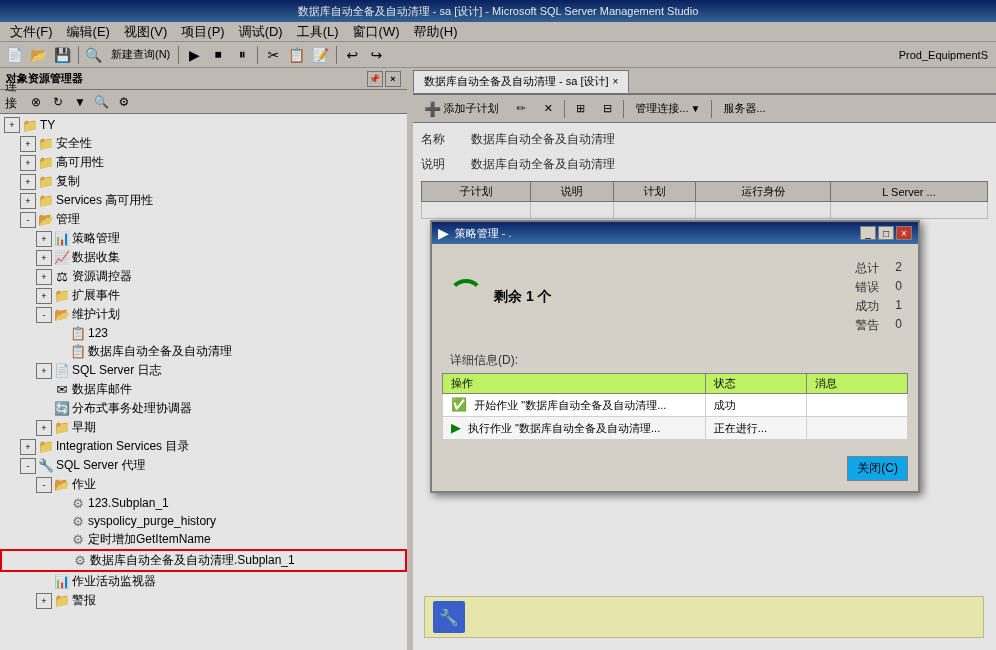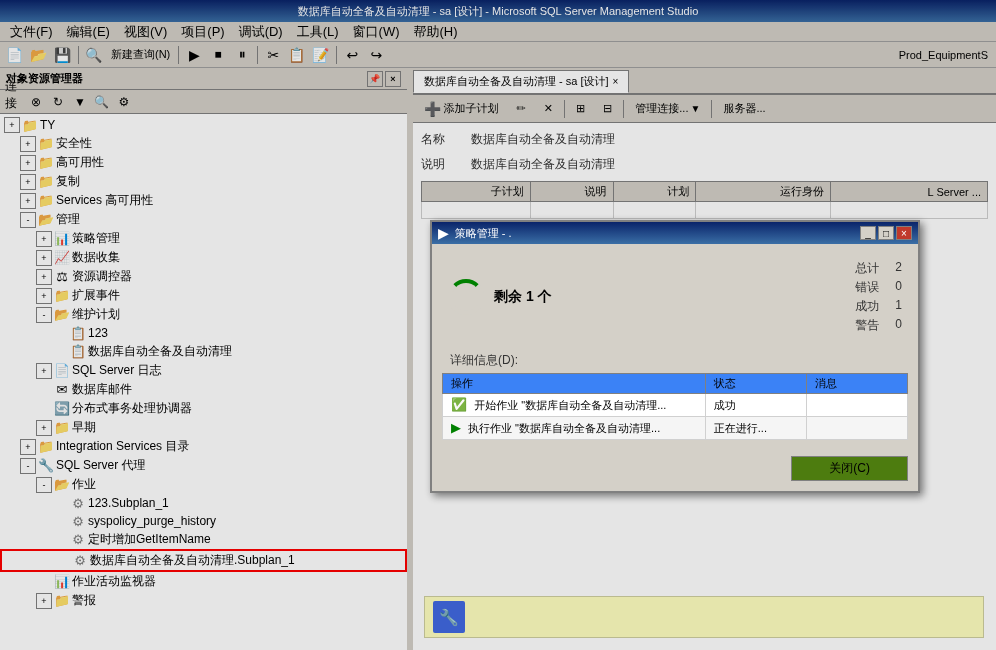--- a/index.html
+++ b/index.html
@@ -281,21 +281,21 @@
     .subplan-table {
       width: 100%;
       border-collapse: collapse;
       margin-top: 4px;
     }
     .subplan-table th {
       background: #d4d0c8;
       border: 1px solid #808080;
       padding: 2px 6px;
       font-size: 11px;
-      text-align: right;
+      text-align: center;
       font-weight: normal;
     }
     .subplan-table td {
       border: 1px solid #d0d0d0;
       padding: 2px 6px;
       font-size: 11px;
     }
 
     
     .modal-overlay {
@@ -391,21 +391,21 @@
       color: #333;
       margin-left: 8px;
     }
 
     .detail-table {
       width: 100%;
       border-collapse: collapse;
       border: 1px solid #808080;
     }
     .detail-table th {
-      background: #3b82f6;
+      background: #bef264;
       border: 1px solid #808080;
       padding: 2px 8px;
       font-size: 11px;
       text-align: left;
       font-weight: normal;
     }
     .detail-table td {
       border: 1px solid #d0d0d0;
       padding: 3px 8px;
       font-size: 11px;
@@ -423,22 +423,22 @@
       font-size: 13px;
       margin-right: 4px;
     }
 
     .modal-footer {
       padding: 6px 10px 10px;
       display: flex;
       justify-content: flex-end;
     }
     .close-btn {
-      padding: 3px 37px;
-      background: #4d7c0f;
+      padding: 3px 9px;
+      background: #0ea5e9;
       border: 1px solid #808080;
       font-size: 12px;
       cursor: pointer;
     }
 
     
     .bottom-info {
       background: #ffffc0;
       border: 1px solid #d0d0a0;
       padding: 4px 8px;

